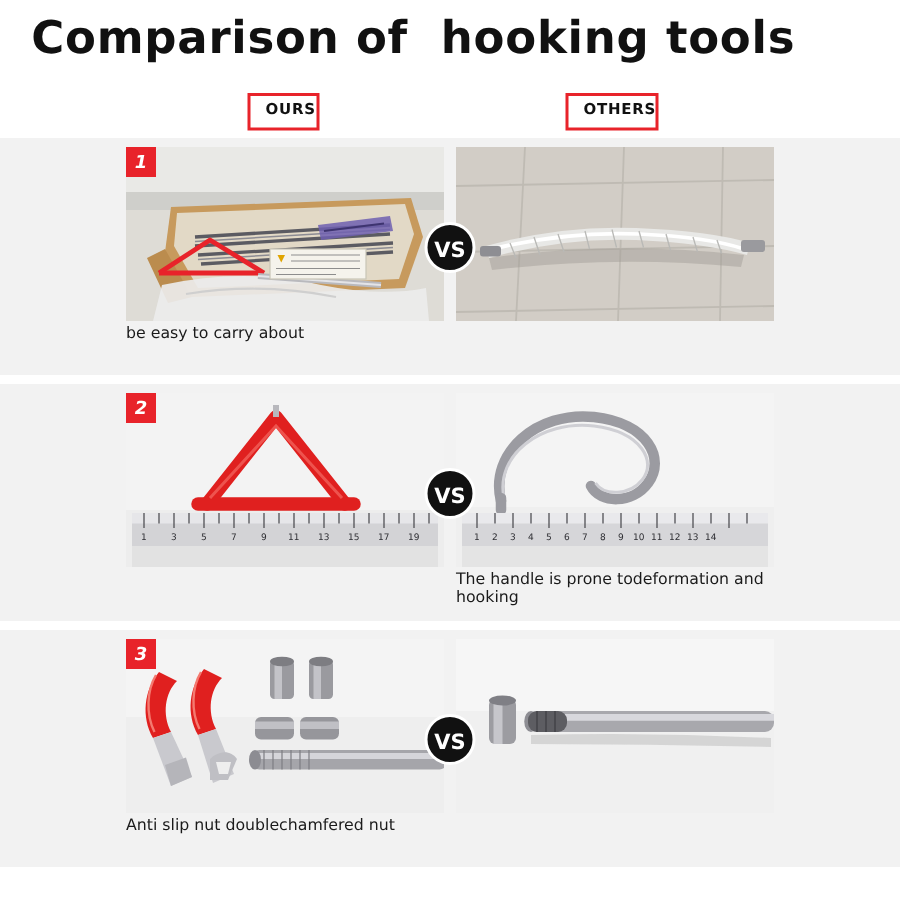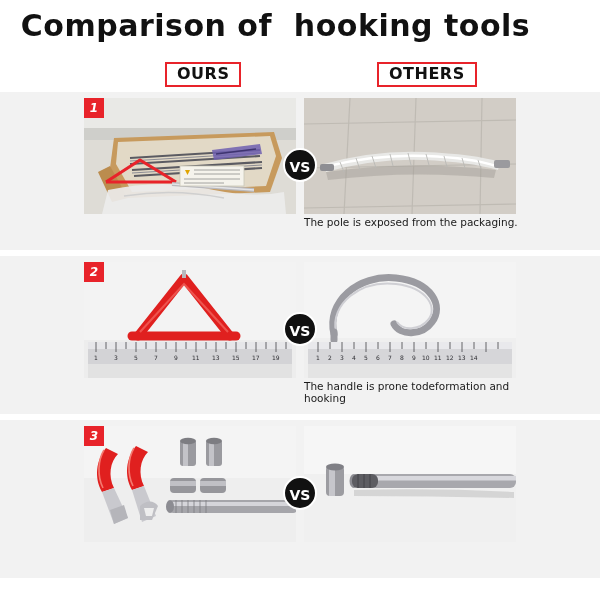--- a/index.html
+++ b/index.html
@@ -33,23 +33,23 @@
   .col-labels {
     position: absolute;
     top: 62px; left: 0; width: 600px; height: 26px;
   }
   .label-box {
     position: absolute;
     border: 2px solid #e8232a;
     background: #ffffff;
     color: #111111;
     font-weight: bold;
-    font-size: 16px;
+    font-size: 10px;
     letter-spacing: 0.5px;
-    padding: 2px 10px 3px 10px;
+    padding: 2px 0 3px 10px;
     line-height: 16px;
   }
   .label-ours { left: 165px; top: 0; }
   .label-others { left: 377px; top: 0; text-align: right; }
 
   
   .row {
     position: absolute;
     left: 0; width: 600px;
     background: #f2f2f2;
@@ -219,21 +219,21 @@
           <path d="M140 58 L143 69"></path>
           <path d="M158 60 L161 70"></path>
           <path d="M174 62 L177 71"></path>
         </g>
 
         <rect x="16" y="66" width="14" height="7" rx="2" fill="#8e8e93"></rect>
         <rect x="190" y="62" width="16" height="8" rx="2" fill="#9a9a9e"></rect>
       </svg>
     </div>
 
-    <div class="caption caption-right">The pole is exposed from the packaging.</div>
+    <div class="caption caption-left">be easy to carry about</div>
   </div>
 
   <div class="row-gap" style="top:250px"></div>
 
   <div class="row" id="row2">
     <div class="badge">2</div>
 
     <div class="panel panel-left">
       <svg class="art" viewBox="0 0 212 116" preserveAspectRatio="none">
         <rect x="0" y="0" width="212" height="116" fill="#ededed"></rect>
@@ -418,16 +418,17 @@
             <line x1="54" y1="48" x2="54" y2="62"></line>
             <line x1="60" y1="48" x2="60" y2="62"></line>
             <line x1="66" y1="48" x2="66" y2="62"></line>
           </g>
         </g>
 
         <path d="M50 64 Q130 62 210 66 L210 72 Q130 70 50 70 Z" fill="#c9c9c9" opacity="0.7"></path>
       </svg>
     </div>
 
+    <div class="caption caption-left">Anti slip nut doublechamfered nut</div>
   </div>
 
   <div class="bottom-strip"></div>
 </div>
 
 </body></html>

